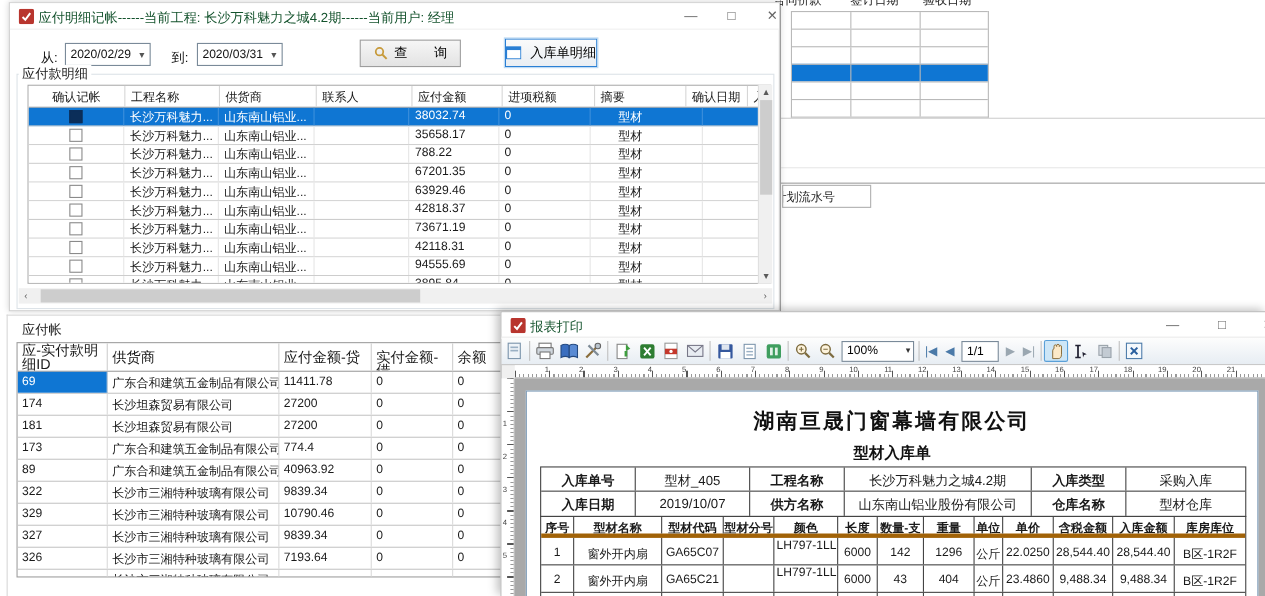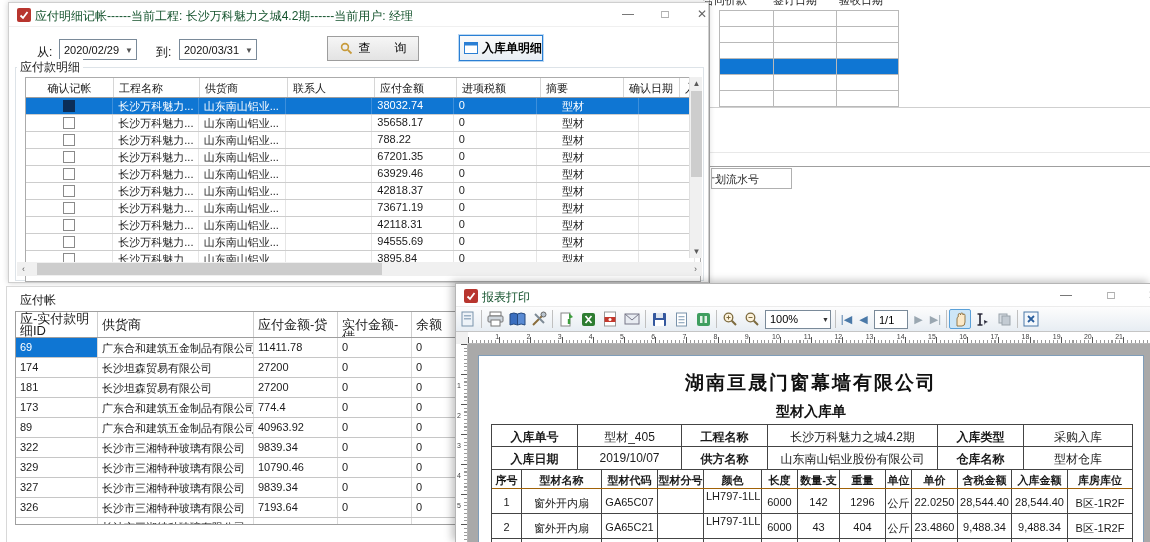--- a/index.html
+++ b/index.html
@@ -13,25 +13,25 @@
   .app-icon { position:absolute; width:14px; height:14px; top:5px; }
   .title-text { position:absolute; left:26px; top:5px; font-size:12px; color:#14532d; white-space:nowrap; }
   .winbtn { position:absolute; top:2px; width:30px; height:19px; text-align:center; line-height:19px; color:#666; font-size:12px; }
 
   
   #win1 { left:8px; top:2px; width:701px; height:281px; }
   .ctrl-label { position:absolute; top:41px; font-size:12px; color:#111; }
   .combo { position:absolute; top:36px; width:78px; height:21px; border:1px solid #7a8a99; background:#fff; font-size:11px; padding:2px 14px 2px 4px; color:#111; font-family:inherit; }
   .combo-arrow { position:absolute; top:43px; font-size:8px; color:#555; }
   .btn-query { position:absolute; left:318px; top:33px; width:92px; height:25px; border:1px solid #9d9d9d; background:linear-gradient(#f6f6f6,#e3e3e3); font-size:12px; display:flex; align-items:center; justify-content:center; gap:6px; font-family:inherit; }
-  .btn-inbound { position:absolute; left:450px; top:32px; width:84px; height:26px; border:1px solid #2a7fd4; outline:1px solid #bcd9f3; background:linear-gradient(#fbfbfb,#e9eef3); font-size:12px; display:flex; align-items:center; justify-content:flex-end; gap:4px; font-family:inherit;font-weight:bold; }
+  .btn-inbound { position:absolute; left:450px; top:32px; width:84px; height:26px; border:1px solid #2a7fd4; outline:1px solid #bcd9f3; background:linear-gradient(#fbfbfb,#e9eef3); font-size:12px; display:flex; align-items:center; justify-content:space-between; gap:4px; font-family:inherit; }
   .grp-label { position:absolute; font-size:12px; color:#222; background:#fff; padding:0 3px; z-index:2; }
   .grpbox { position:absolute; border:1px solid #dde3e8; }
 
-  .w1-table { position:absolute; left:16px; top:74px; width:676px; height:205px; overflow:hidden; border:1px solid #ababab; background:#fff; }
+  .w1-table { position:absolute; left:16px; top:74px; width:676px; height:181px; overflow:hidden; border:1px solid #ababab; background:#fff; }
   .w1-head { display:flex; height:20px; border-bottom:1px solid #9e9e9e; background:#fff; }
   .w1-hcell { font-size:11px; padding:3px 0 0 5px; border-right:1px solid #d6d6d6; overflow:hidden; white-space:nowrap; }
   .w1-row { display:flex; height:17px; border-bottom:1px solid #cdcdcd; background:#fff; }
   .w1-cell { font-size:11px; padding:1px 0 0 5px; border-right:1px solid #e6e6e6; overflow:hidden; white-space:nowrap; }
   .w1-head .w1-hcell:nth-child(1){width:88px;text-align:center;padding-left:0;}
   .w1-head .w1-hcell:nth-child(2){width:86px;} .w1-head .w1-hcell:nth-child(3){width:88px;}
   .w1-head .w1-hcell:nth-child(4){width:87px;} .w1-head .w1-hcell:nth-child(5){width:82px;}
   .w1-head .w1-hcell:nth-child(6){width:84px;} .w1-head .w1-hcell:nth-child(7){width:83px;}
   .w1-head .w1-hcell:nth-child(8){width:56px;} .w1-head .w1-hcell:nth-child(9){flex:1;border-right:none;}
   .w1-row .w1-cell:nth-child(1){width:88px;display:flex;justify-content:center;align-items:center;padding:0;}
@@ -97,21 +97,21 @@
   .rpt-doc { margin-top:7px; text-align:center; font-size:14px; font-weight:bold; color:#111; }
   .info-tbl { position:absolute; left:12px; top:68px; width:642px; border:1px solid #444; }
   .info-row { display:flex; height:22px; border-bottom:1px solid #444; }
   .info-row:last-child { border-bottom:none; }
   .icell { font-size:12px; padding-top:4px; text-align:center; border-right:1px solid #444; overflow:hidden; white-space:nowrap; }
   .icell.lab { font-weight:bold; }
   .info-row .icell:nth-child(1){width:86px;} .info-row .icell:nth-child(2){width:104px;}
   .info-row .icell:nth-child(3){width:86px;} .info-row .icell:nth-child(4){width:170px;}
   .info-row .icell:nth-child(5){width:86px;} .info-row .icell:nth-child(6){flex:1;border-right:none;}
   .det-tbl { position:absolute; left:12px; top:113px; width:642px; border:1px solid #444; }
-  .det-head { display:flex; height:19px; border-bottom:1px solid #a16207; }
+  .det-head { display:flex; height:19px; border-bottom:4px solid #a16207; }
   .dh { font-size:11px; font-weight:bold; text-align:center; padding-top:3px; border-right:1px solid #444; overflow:hidden; white-space:nowrap; }
   .det-row { display:flex; height:25px; border-bottom:1px solid #444; }
   .det-row.empty-cut { height:16px; border-bottom:none; }
   .dc { font-size:11px; text-align:center; padding-top:7px; border-right:1px solid #444; overflow:hidden; white-space:nowrap; }
   .det-head .dh:nth-child(1),.det-row .dc:nth-child(1){width:30px;}
   .det-head .dh:nth-child(2),.det-row .dc:nth-child(2){width:80px;}
   .det-head .dh:nth-child(3),.det-row .dc:nth-child(3){width:56px;}
   .det-head .dh:nth-child(4),.det-row .dc:nth-child(4){width:46px;}
   .det-head .dh:nth-child(5),.det-row .dc:nth-child(5){width:58px;}
   .det-head .dh:nth-child(6),.det-row .dc:nth-child(6){width:36px;}

